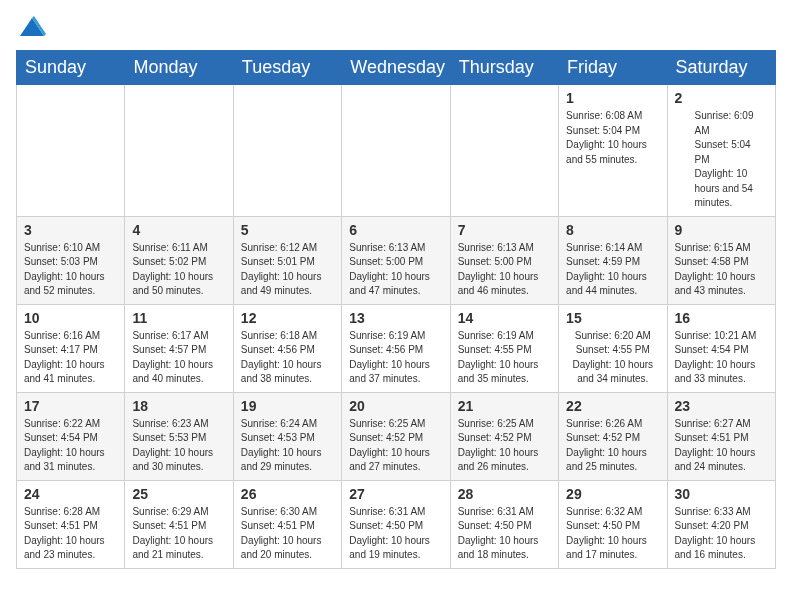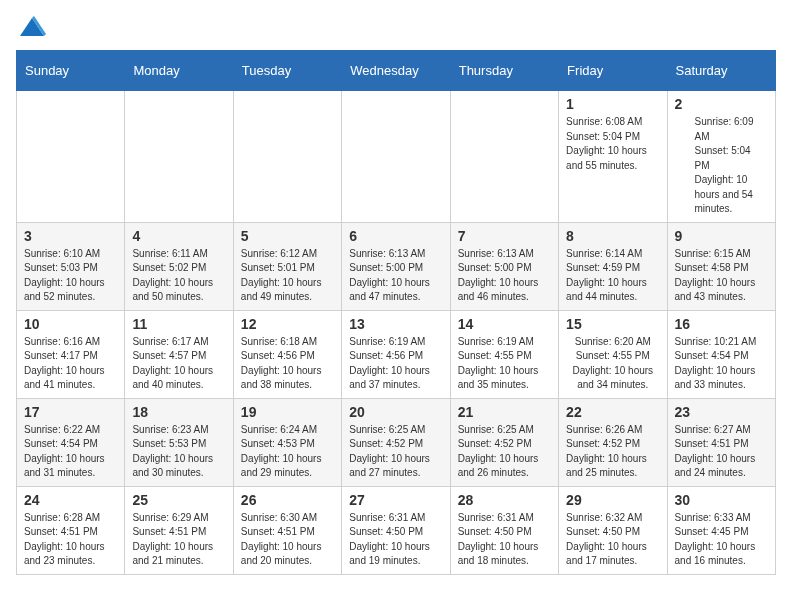--- a/index.html
+++ b/index.html
@@ -48,22 +48,22 @@
     }
     .calendar {
       width: 100%;
       border-collapse: collapse;
       table-layout: fixed;
     }
     .calendar th {
       background: #2a6db5;
       color: #fff;
       text-align: left;
-      padding: 12px 8px;
-      font-size: 13px;
+      padding: 6px 8px;
+      font-size: 18px;
       font-weight: normal;
       border: 1px solid #2a6db5;
     }
     .calendar td {
       vertical-align: top;
       padding: 5px 7px;
       border: 1px solid #d0d0d0;
       font-size: 11px;
       color: #333;
       height: 85px;
@@ -304,18 +304,18 @@
         </td>
         <td>
           <span class="day-number">29</span>
           <div class="day-info" style="white-space: pre-line;">Sunrise: 6:32 AM
 Sunset: 4:50 PM
 Daylight: 10 hours and 17 minutes.</div>
         </td>
         <td>
           <span class="day-number">30</span>
           <div class="day-info" style="white-space: pre-line;">Sunrise: 6:33 AM
-Sunset: 4:45 PM
+Sunset: 4:20 PM
 Daylight: 10 hours and 16 minutes.</div>
         </td>
       </tr>
     </tbody>
 </table>
 
 </body></html>

